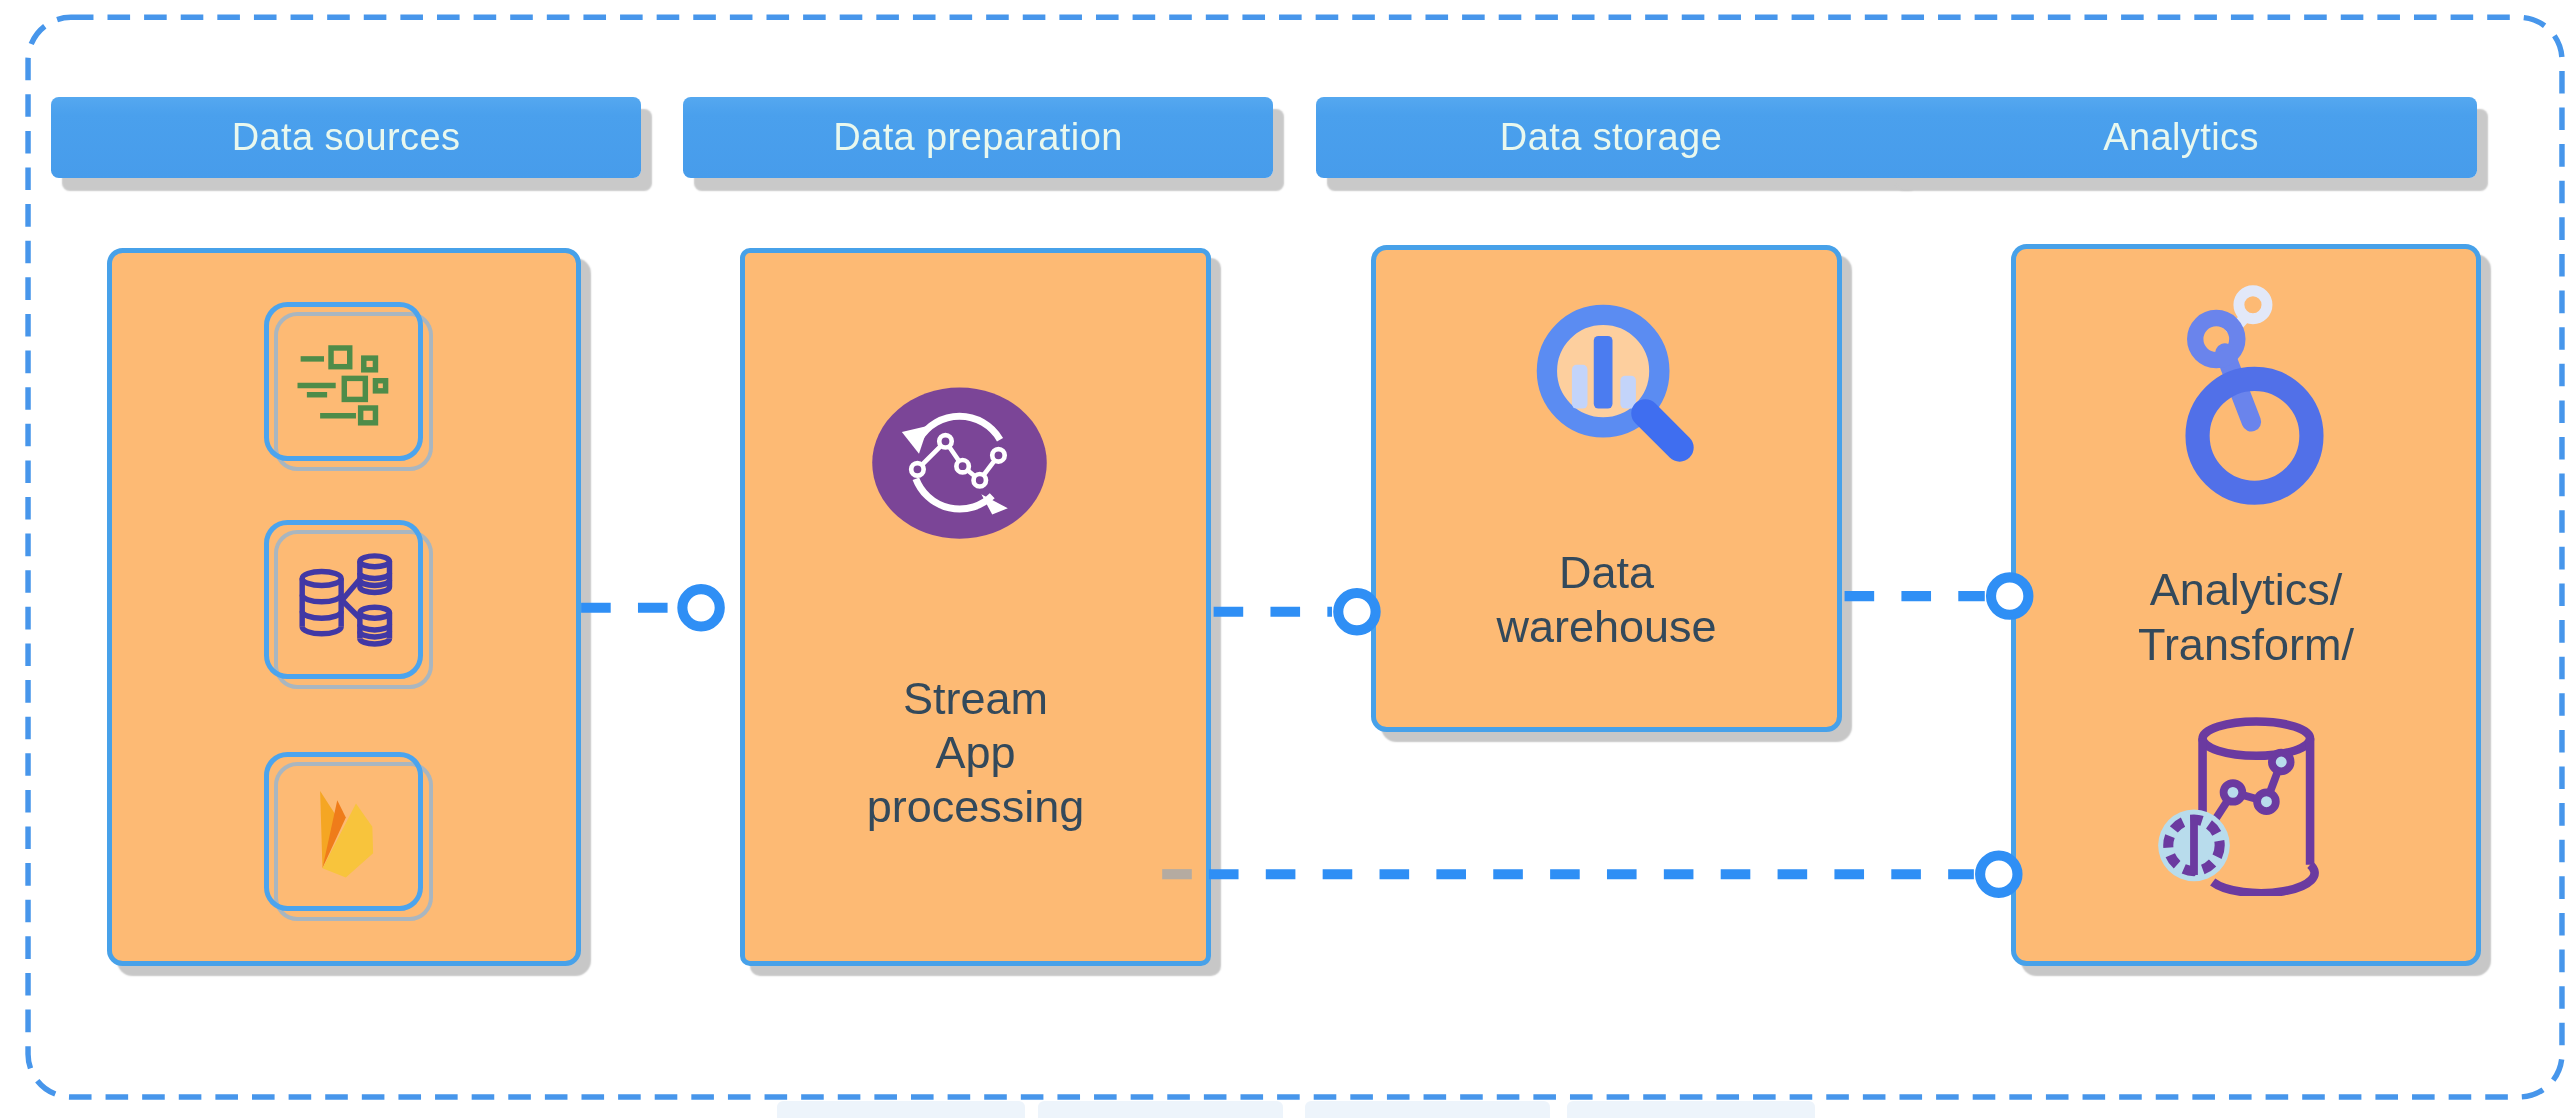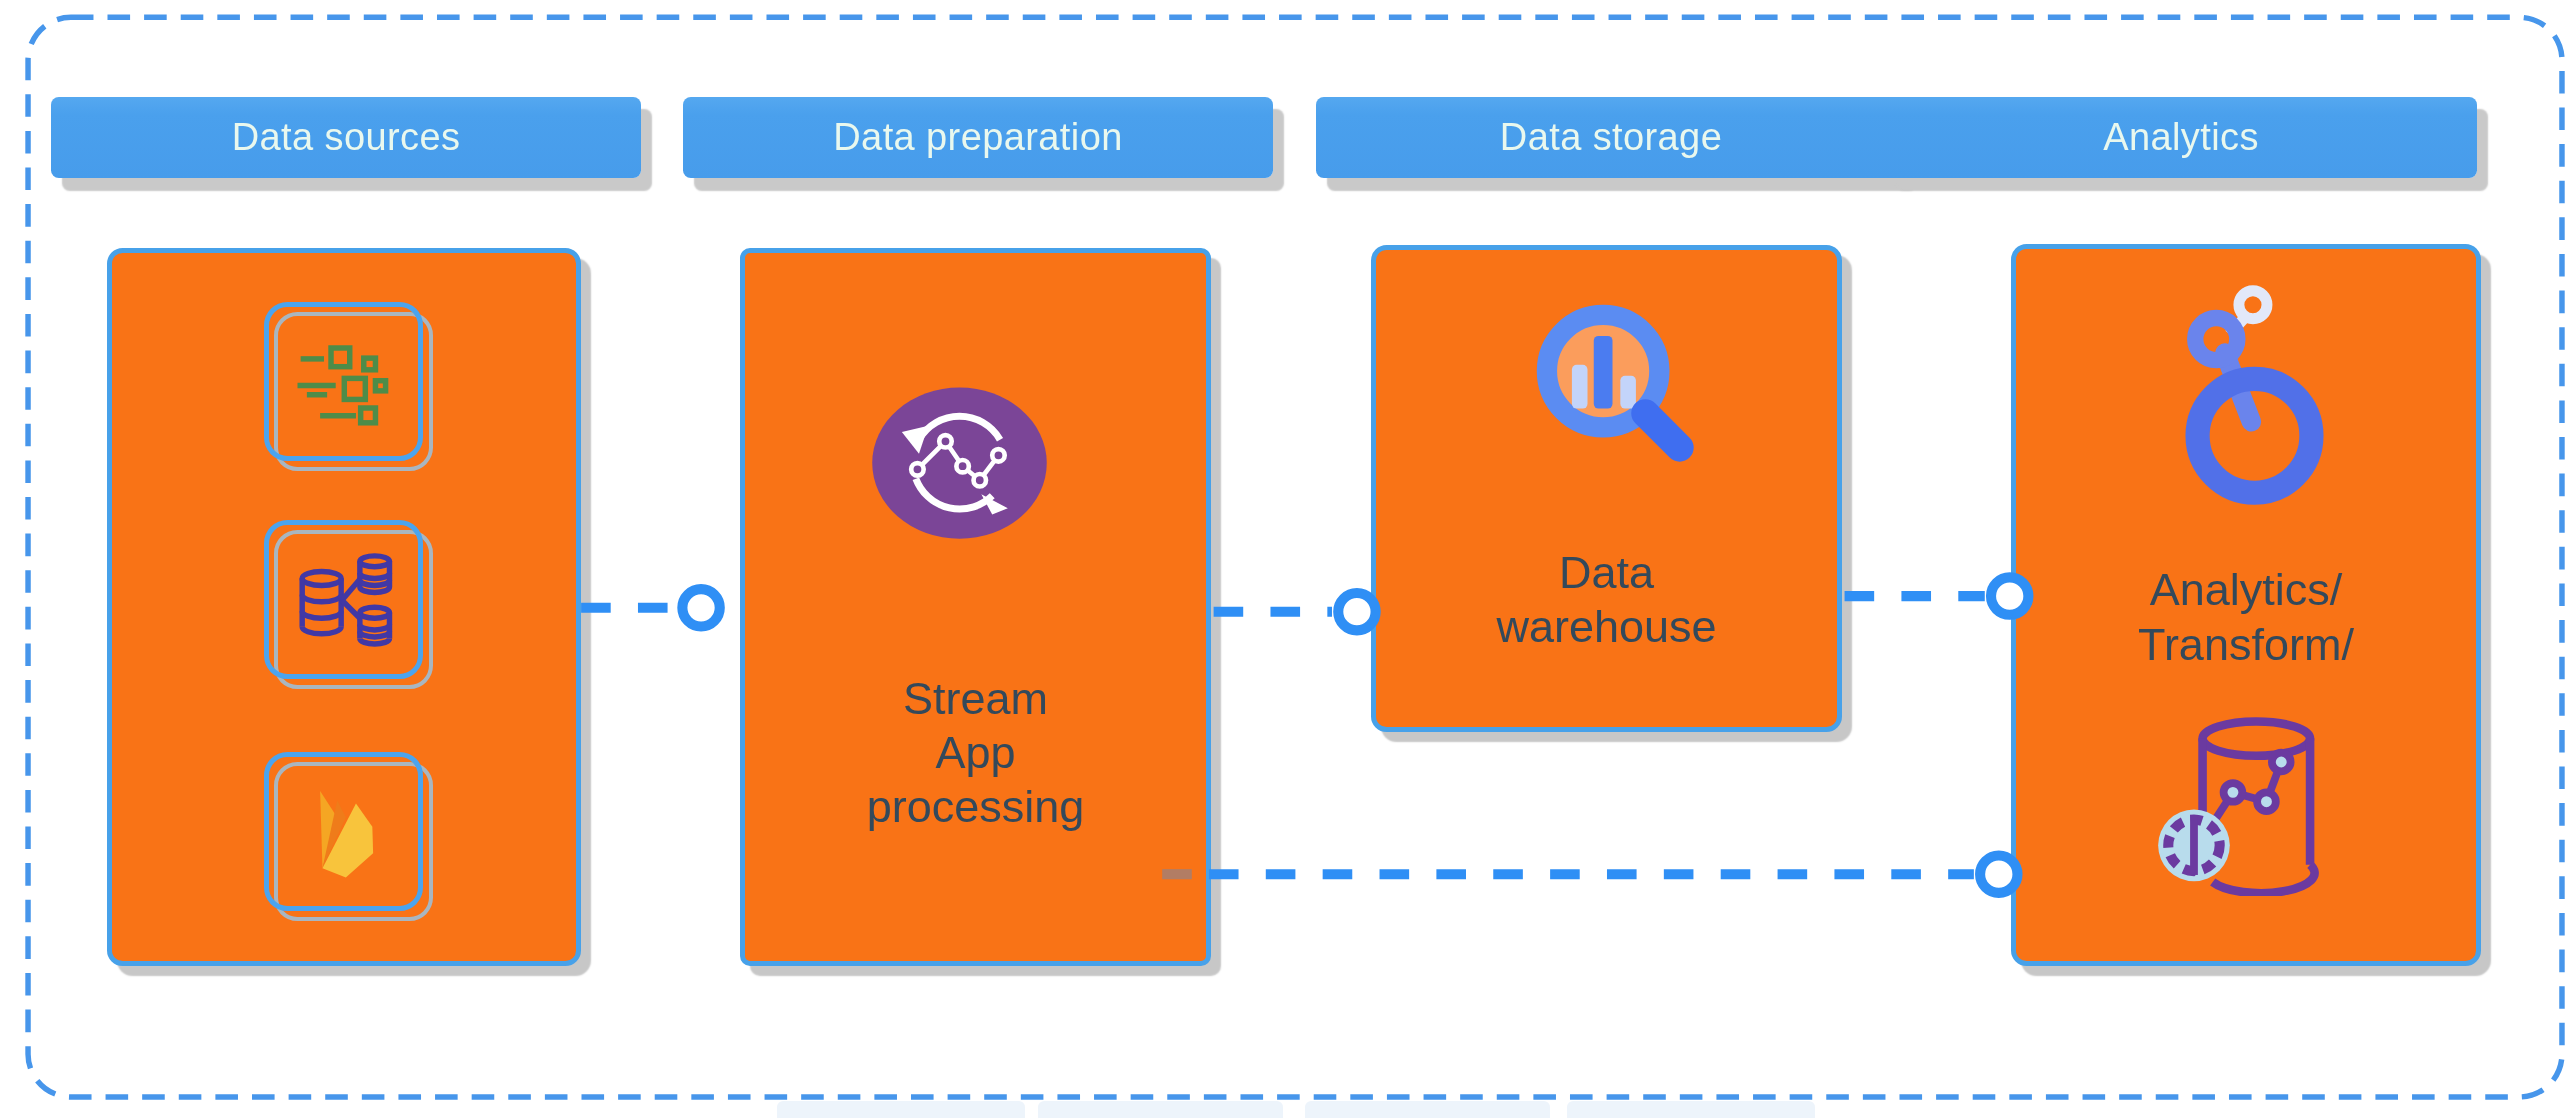--- a/index.html
+++ b/index.html
@@ -15,21 +15,21 @@
     box-shadow:11px 12.5px 1.6px #c9c9c9;
     display:flex;align-items:center;justify-content:center;
     color:#e9f8ee;font-size:38px;letter-spacing:0.4px;
   }
   .h1{left:51px;width:590px;}
   .h2{left:683px;width:590px;}
   .h3{left:1316px;width:590px;}
   .h4{left:1885px;width:592px;}
   
   .card{
-    position:absolute;background:#f97316;border:5.5px solid #47a1e9;
+    position:absolute;background:#fdba74;border:5.5px solid #47a1e9;
     border-radius:15.6px;box-shadow:10px 10px 1.6px #c7c7c7;box-sizing:border-box;
   }
   .c1{left:107px;top:248px;width:474px;height:718px;}
   .c2{left:740px;top:248px;width:471px;height:718px;border-radius:10px;}
   .c3{left:1371px;top:245px;width:471px;height:487px;}
   .c4{left:2011px;top:244px;width:470px;height:722px;}
   
   .ibox{position:absolute;left:152px;width:159px;height:159px;}
   .ib1{top:49px;} .ib2{top:267px;} .ib3{top:499px;}
   .ibox .ghost{

